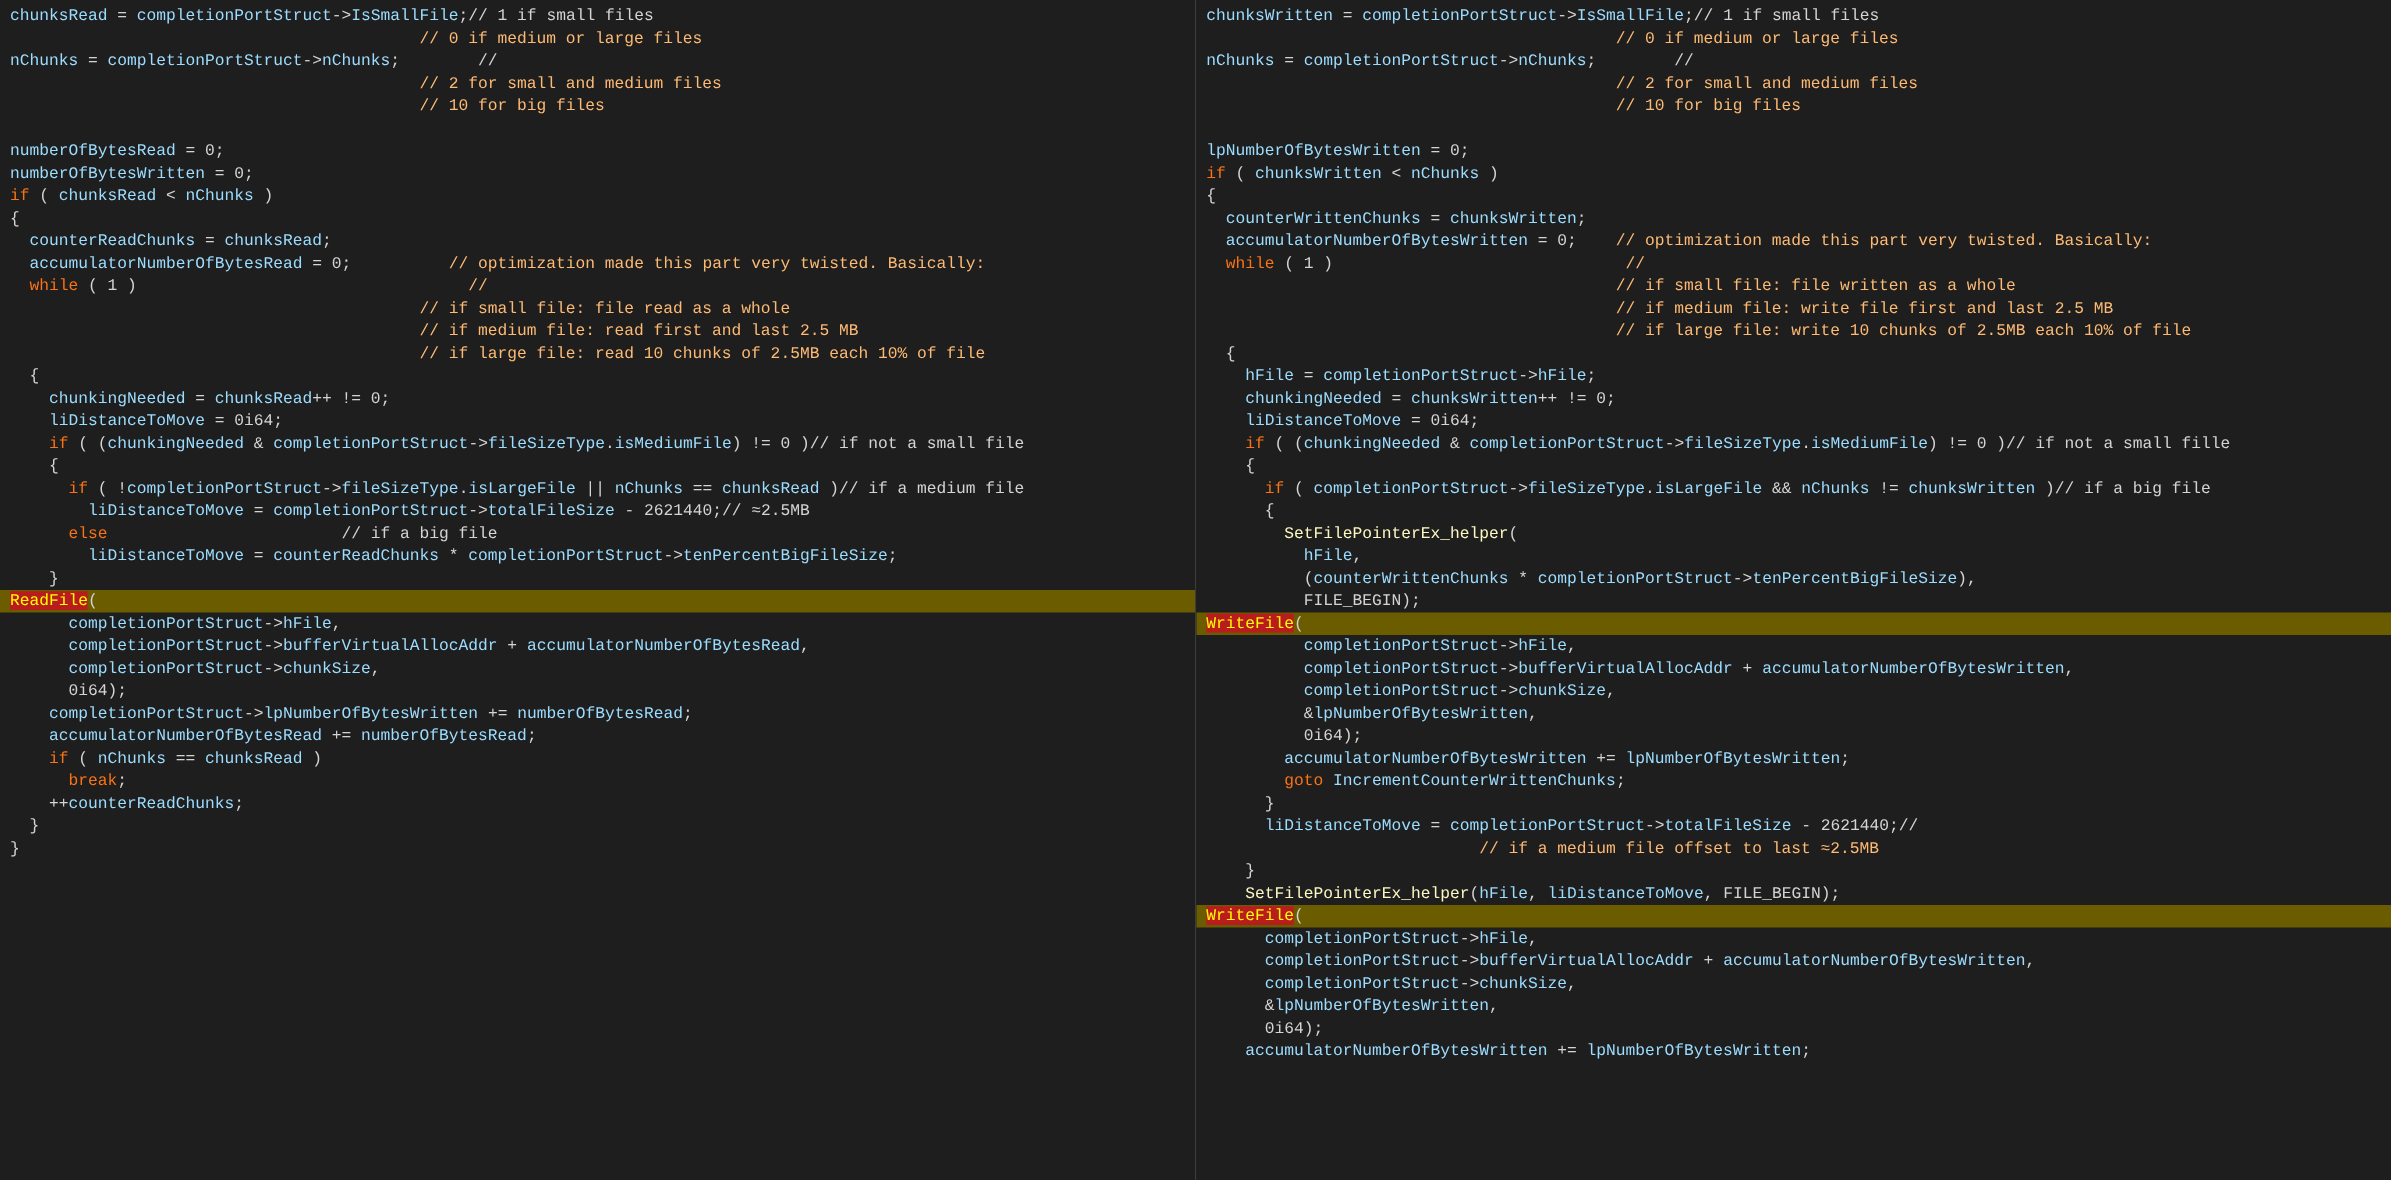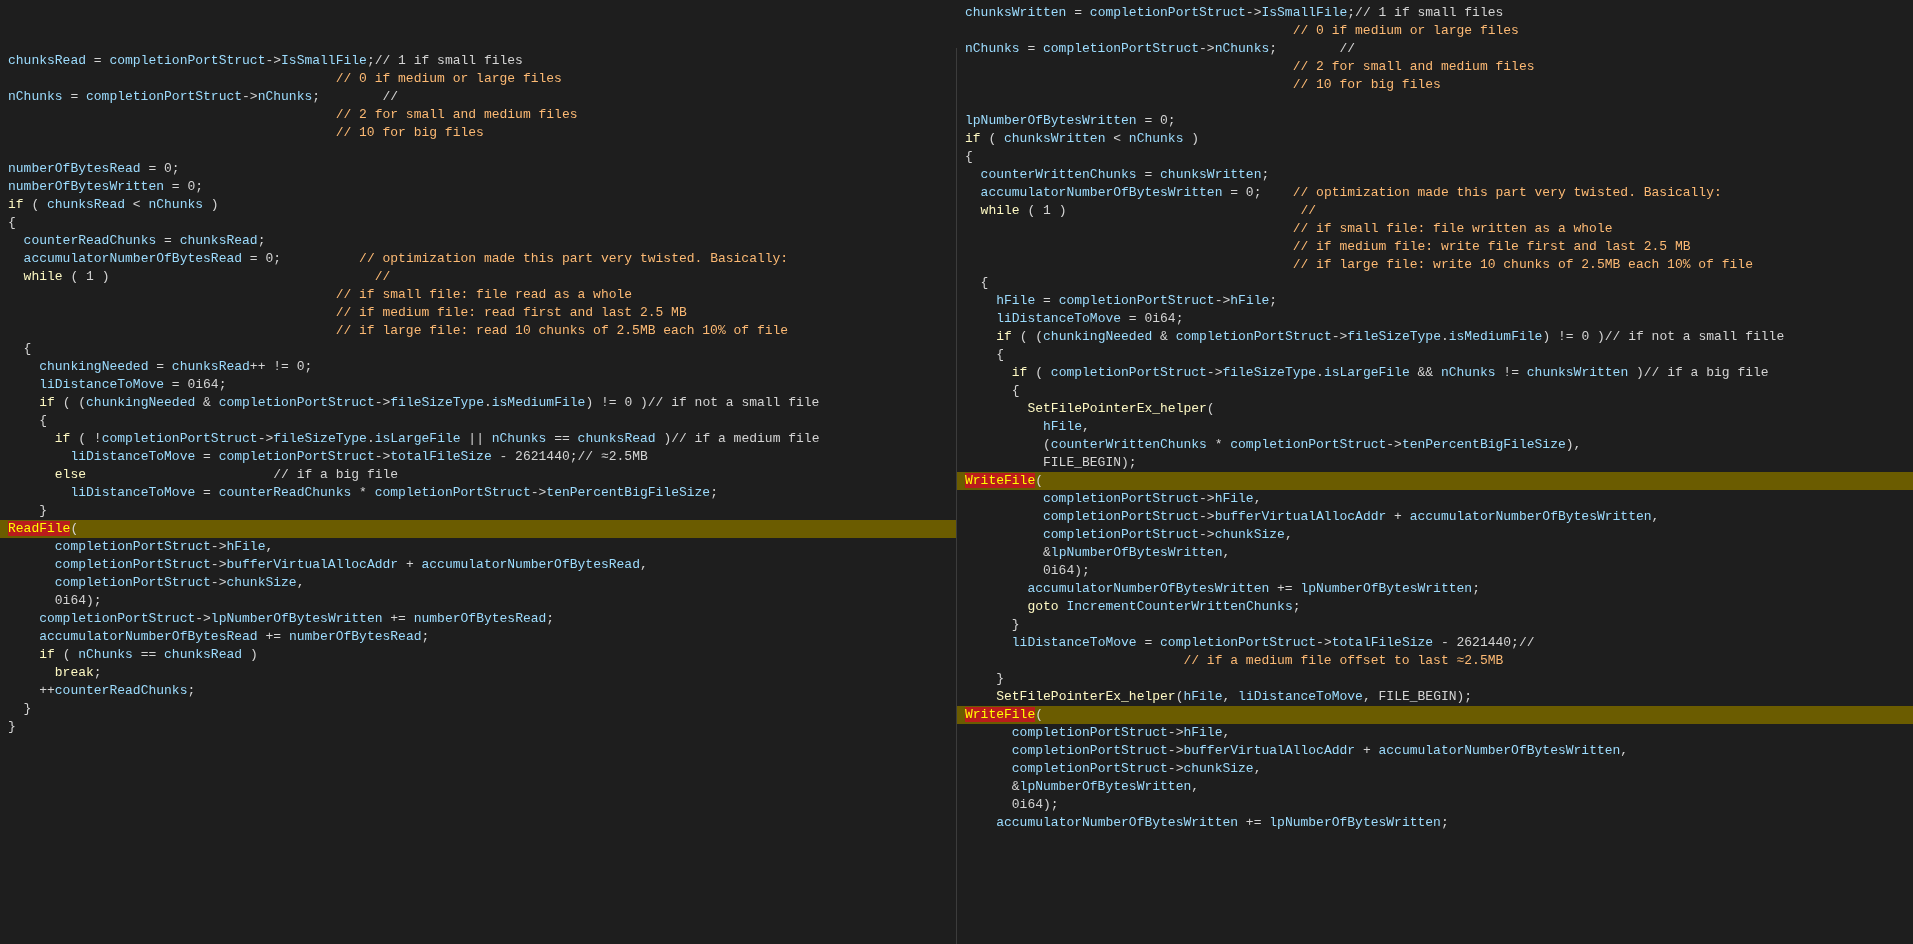--- a/index.html
+++ b/index.html
@@ -18,37 +18,36 @@
     }
     .pane {
       flex: 1;
       padding: 4px 0;
       overflow: auto;
       background: #1e1e1e;
       position: relative;
     }
     .pane-left {
       border-right: 1px solid #3c3c3c;
-      margin-top: 48px;
     }
     .code-line {
       display: flex;
       min-height: 18px;
       line-height: 18px;
       padding: 0 8px;
       white-space: pre;
     }
     .code-line.highlighted {
       background: #6b5c00;
     }
     .code-content {
       flex: 1;
     }
     
-    .kw { color: #fef9c3; } 
+    .kw { color: #f97316; } 
     .fn { color: #fef9c3; } 
     .var { color: #9cdcfe; } 
     .cmt { color: #fdba74; }
     .highlight-fn { color: #ffff00; background: #b91c1c; }
     .plain { color: #d4d4d4; }
   </style>
 </head>
 <body>
 
 <div class="container">
@@ -219,20 +218,23 @@
     <div class="code-line">
       <span class="code-content"><span class="cmt">                                          // if large file: write 10 chunks of 2.5MB each 10% of file</span></span>
     </div>
     <div class="code-line">
       <span class="code-content"><span class="plain">  {</span></span>
     </div>
     <div class="code-line">
       <span class="code-content"><span class="plain">    </span><span class="var">hFile</span><span class="plain"> = </span><span class="var">completionPortStruct</span><span class="plain">-&gt;</span><span class="var">hFile</span><span class="plain">;</span></span>
     </div>
     <div class="code-line">
+      <span class="code-content"><span class="plain">    </span><span class="var">chunkingNeeded</span><span class="plain"> = </span><span class="var">chunksWritten</span><span class="plain">++ != 0;</span></span>
+    </div>
+    <div class="code-line">
       <span class="code-content"><span class="plain">    </span><span class="var">liDistanceToMove</span><span class="plain"> = 0i64;</span></span>
     </div>
     <div class="code-line">
       <span class="code-content"><span class="plain">    </span><span class="kw">if</span><span class="plain"> ( (</span><span class="var">chunkingNeeded</span><span class="plain"> &amp; </span><span class="var">completionPortStruct</span><span class="plain">-&gt;</span><span class="var">fileSizeType</span><span class="plain">.</span><span class="var">isMediumFile</span><span class="plain">) != 0 )// if not a small fille</span></span>
     </div>
     <div class="code-line">
       <span class="code-content"><span class="plain">    {</span></span>
     </div>
     <div class="code-line">
       <span class="code-content"><span class="plain">      </span><span class="kw">if</span><span class="plain"> ( </span><span class="var">completionPortStruct</span><span class="plain">-&gt;</span><span class="var">fileSizeType</span><span class="plain">.</span><span class="var">isLargeFile</span><span class="plain"> &amp;&amp; </span><span class="var">nChunks</span><span class="plain"> != </span><span class="var">chunksWritten</span><span class="plain"> )// if a big file</span></span>

